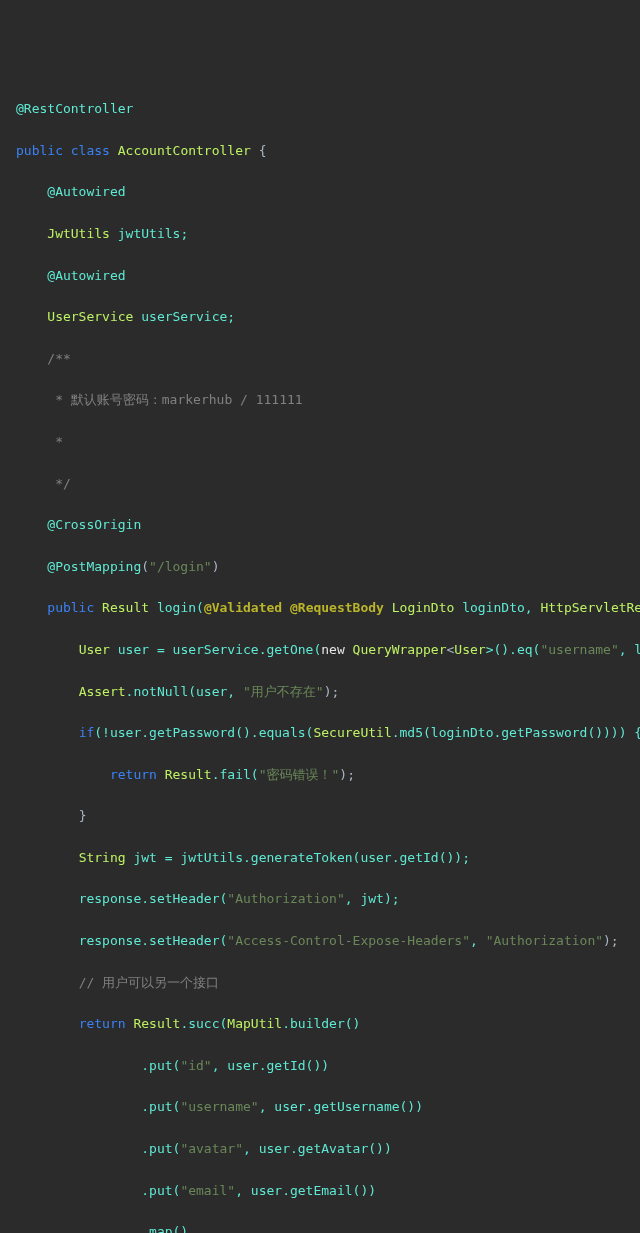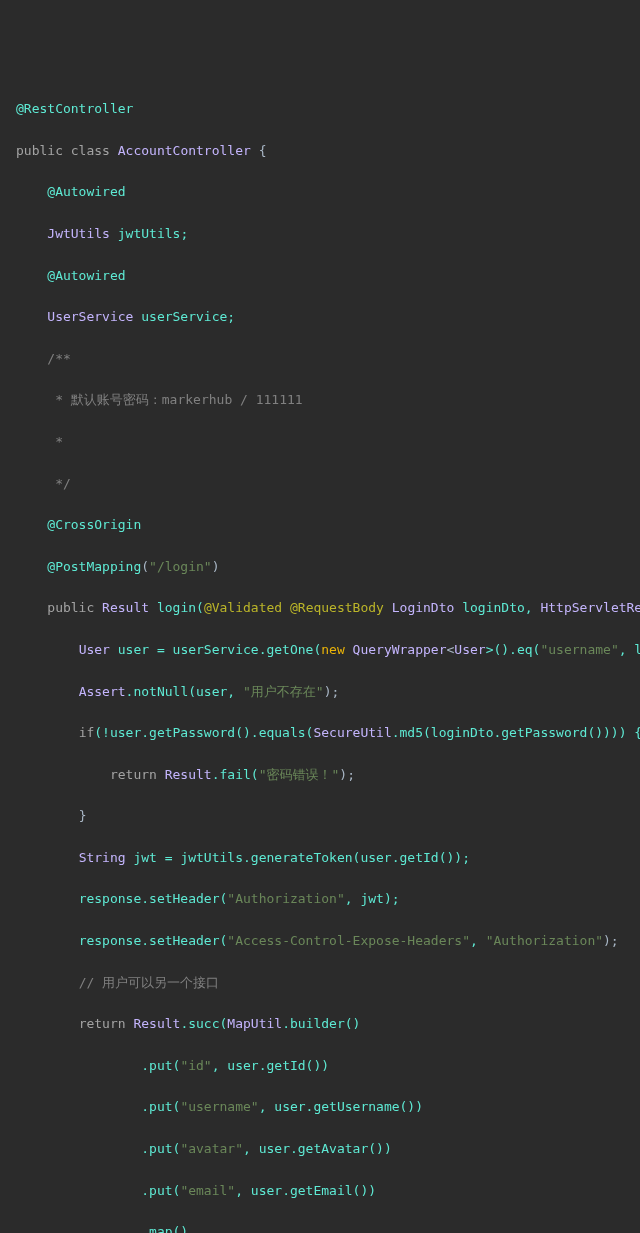--- a/index.html
+++ b/index.html
@@ -8,28 +8,28 @@
     font-family: "Consolas", "Monaco", monospace;
     font-size: 13px;
     line-height: 1.6;
     color: #a9b7c6;
     padding: 16px;
     white-space: pre;
     overflow-x: auto;
   }
   .code-line { display: block; min-height: 20px; }
   .annotation { color: #5eead4; }
-  .keyword { color: #a3a3a3; }
+  .keyword { color: #3b82f6; }
   .string { color: #6a8759; }
   .comment { color: #808080; }
   .plain { color: #5eead4; }
   .punct { color: #a9b7c6; }
-  .new-kw { color: #eab308; }
-  .param-anno { color: #bbb529; }
-  .type2 { color: #c4b5fd; }
+  .new-kw { color: #e5e5e5; }
+  .param-anno { color: #bbb529; font-weight: bold; }
+  .type2 { color: #bef264; }
 </style>
 </head>
 <body>
 
 
 
 <div id="code-container"><div class="code-line"><span></span><span class="annotation">@RestController</span></div><div class="code-line">&nbsp;</div><div class="code-line"><span></span><span class="keyword">public</span><span class="plain"> </span><span class="keyword">class</span><span class="plain"> </span><span class="type2">AccountController</span><span class="punct"> {</span></div><div class="code-line">&nbsp;</div><div class="code-line"><span>    </span><span class="annotation">@Autowired</span></div><div class="code-line">&nbsp;</div><div class="code-line"><span>    </span><span class="type2">JwtUtils</span><span class="plain"> jwtUtils;</span></div><div class="code-line">&nbsp;</div><div class="code-line"><span>    </span><span class="annotation">@Autowired</span></div><div class="code-line">&nbsp;</div><div class="code-line"><span>    </span><span class="type2">UserService</span><span class="plain"> userService;</span></div><div class="code-line">&nbsp;</div><div class="code-line"><span>    </span><span class="comment">/**</span></div><div class="code-line">&nbsp;</div><div class="code-line"><span>    </span><span class="comment"> * 默认账号密码：markerhub / 111111</span></div><div class="code-line">&nbsp;</div><div class="code-line"><span>    </span><span class="comment"> *</span></div><div class="code-line">&nbsp;</div><div class="code-line"><span>    </span><span class="comment"> */</span></div><div class="code-line">&nbsp;</div><div class="code-line"><span>    </span><span class="annotation">@CrossOrigin</span></div><div class="code-line">&nbsp;</div><div class="code-line"><span>    </span><span class="annotation">@PostMapping</span><span class="punct">(</span><span class="string">"/login"</span><span class="punct">)</span></div><div class="code-line">&nbsp;</div><div class="code-line"><span>    </span><span class="keyword">public</span><span class="plain"> </span><span class="type2">Result</span><span class="plain"> login(</span><span class="param-anno">@Validated</span><span class="plain"> </span><span class="param-anno">@RequestBody</span><span class="plain"> </span><span class="type2">LoginDto</span><span class="plain"> loginDto, </span><span class="type2">HttpServletResponse</span></div><div class="code-line">&nbsp;</div><div class="code-line"><span>        </span><span class="type2">User</span><span class="plain"> user = userService.getOne(</span><span class="new-kw">new</span><span class="plain"> </span><span class="type2">QueryWrapper</span><span class="punct">&lt;</span><span class="type2">User</span><span class="plain">&gt;().eq(</span><span class="string">"username"</span><span class="plain">, loginD</span></div><div class="code-line">&nbsp;</div><div class="code-line"><span>        </span><span class="type2">Assert</span><span class="plain">.notNull(user, </span><span class="string">"用户不存在"</span><span class="punct">);</span></div><div class="code-line">&nbsp;</div><div class="code-line"><span>        </span><span class="keyword">if</span><span class="plain">(!user.getPassword().equals(</span><span class="type2">SecureUtil</span><span class="plain">.md5(loginDto.getPassword()))) {</span></div><div class="code-line">&nbsp;</div><div class="code-line"><span>            </span><span class="keyword">return</span><span class="plain"> </span><span class="type2">Result</span><span class="plain">.fail(</span><span class="string">"密码错误！"</span><span class="punct">);</span></div><div class="code-line">&nbsp;</div><div class="code-line"><span>        </span><span class="punct">}</span></div><div class="code-line">&nbsp;</div><div class="code-line"><span>        </span><span class="type2">String</span><span class="plain"> jwt = jwtUtils.generateToken(user.getId());</span></div><div class="code-line">&nbsp;</div><div class="code-line"><span>        </span><span class="plain">response.setHeader(</span><span class="string">"Authorization"</span><span class="plain">, jwt);</span></div><div class="code-line">&nbsp;</div><div class="code-line"><span>        </span><span class="plain">response.setHeader(</span><span class="string">"Access-Control-Expose-Headers"</span><span class="plain">, </span><span class="string">"Authorization"</span><span class="punct">);</span></div><div class="code-line">&nbsp;</div><div class="code-line"><span>        </span><span class="comment">// 用户可以另一个接口</span></div><div class="code-line">&nbsp;</div><div class="code-line"><span>        </span><span class="keyword">return</span><span class="plain"> </span><span class="type2">Result</span><span class="plain">.succ(</span><span class="type2">MapUtil</span><span class="plain">.builder()</span></div><div class="code-line">&nbsp;</div><div class="code-line"><span>                </span><span class="plain">.put(</span><span class="string">"id"</span><span class="plain">, user.getId())</span></div><div class="code-line">&nbsp;</div><div class="code-line"><span>                </span><span class="plain">.put(</span><span class="string">"username"</span><span class="plain">, user.getUsername())</span></div><div class="code-line">&nbsp;</div><div class="code-line"><span>                </span><span class="plain">.put(</span><span class="string">"avatar"</span><span class="plain">, user.getAvatar())</span></div><div class="code-line">&nbsp;</div><div class="code-line"><span>                </span><span class="plain">.put(</span><span class="string">"email"</span><span class="plain">, user.getEmail())</span></div><div class="code-line">&nbsp;</div><div class="code-line"><span>                </span><span class="plain">.map()</span></div></div>
 
 
 

